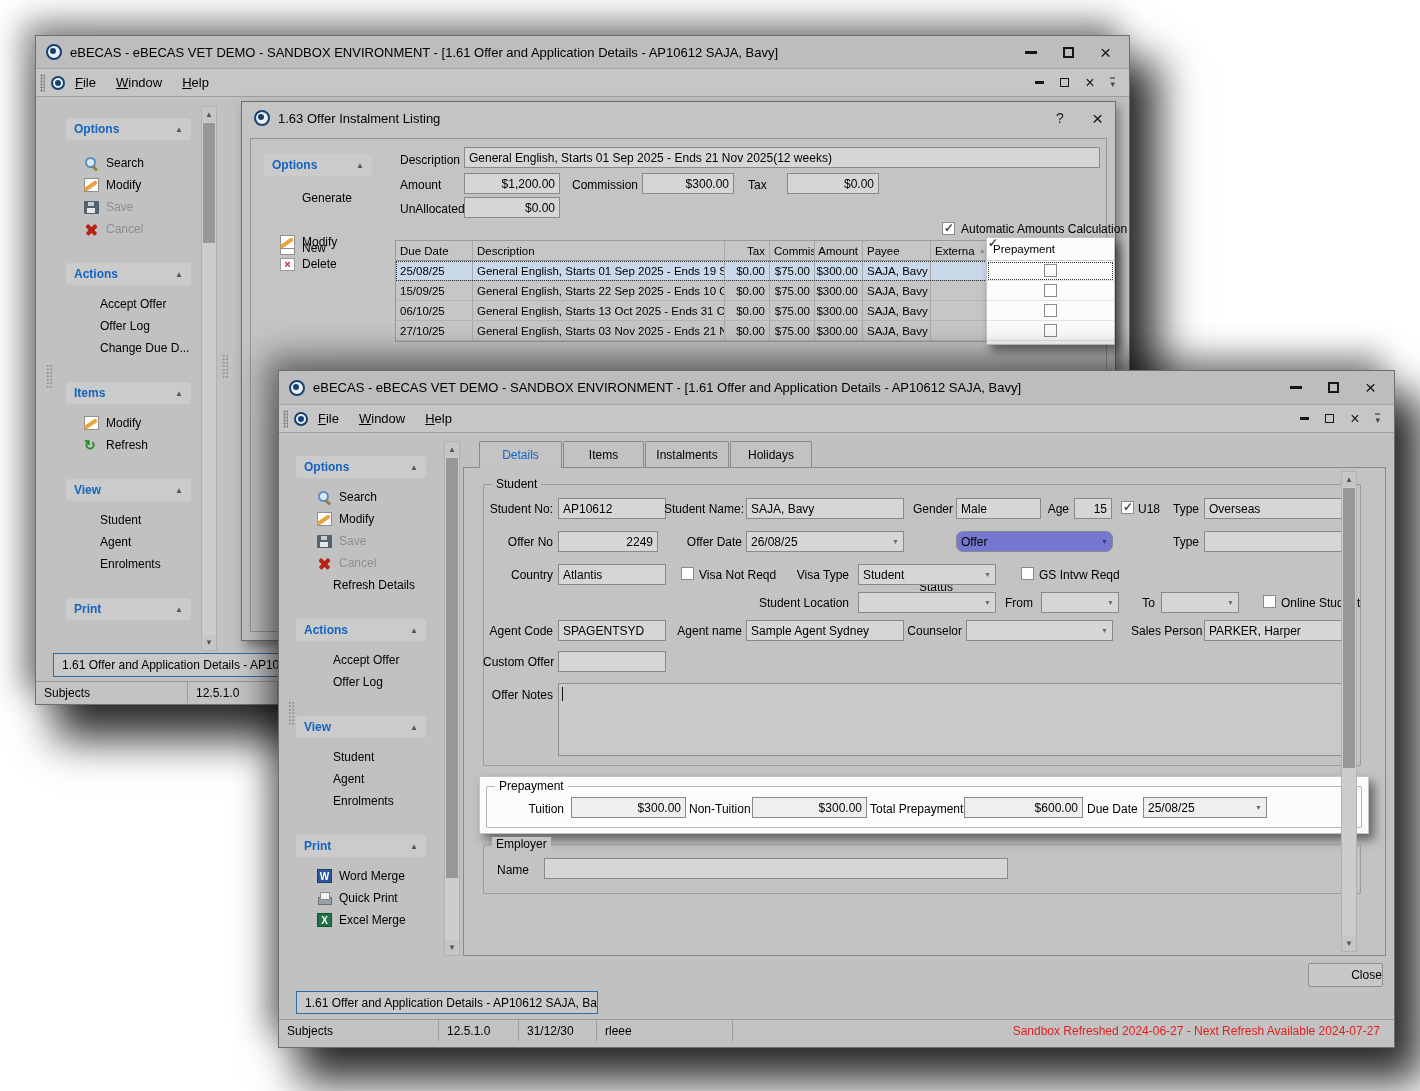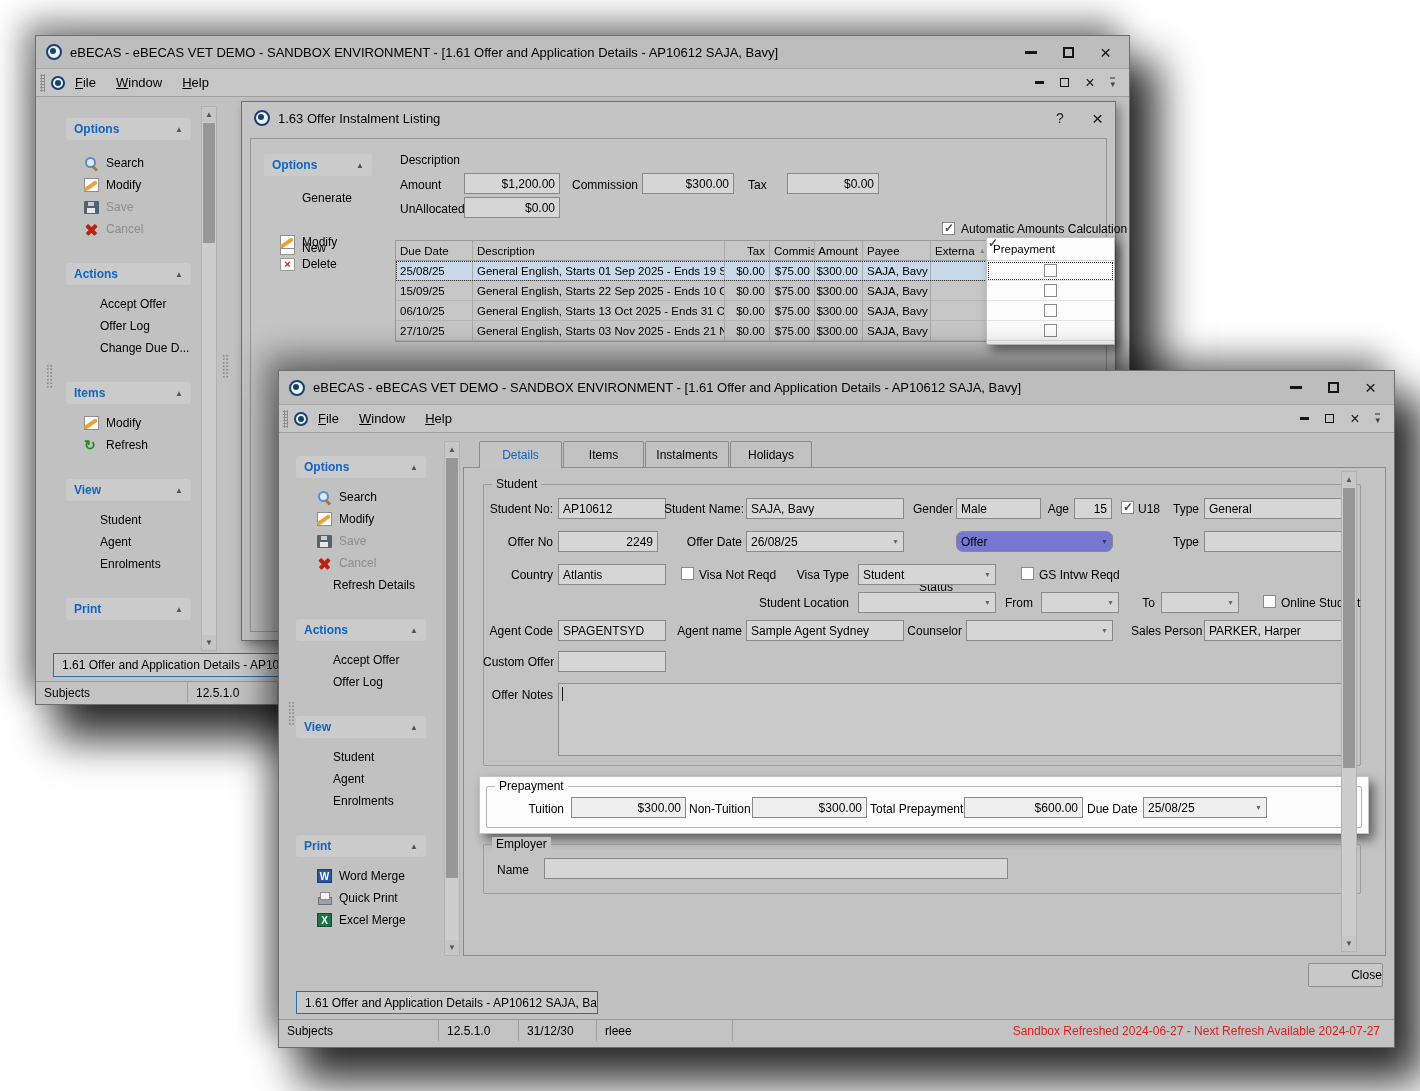--- a/index.html
+++ b/index.html
@@ -258,20 +258,21 @@
     <div class="side-item" style="left:38px; top:130px;">
         <span class="ic ic-modify"></span>
         <span>Modify</span>
       </div>
     <div class="side-item" style="left:38px; top:152px;">
         <span class="ic ic-del"></span>
         <span>Delete</span>
       </div>
 
     <div class="lbl-l" style="left:158px; top:48px;">Description</div>
+    <div class="fld" style="left:222px; top:45px; width:636px;">General English, Starts 01 Sep 2025 - Ends 21 Nov 2025(12 weeks)</div>
 
     <div class="lbl-l" style="left:158px; top:73px;">Amount</div>
     <div class="fld r" style="left:222px; top:71px; width:96px;">$1,200.00</div>
     <div class="lbl-l" style="left:330px; top:73px;">Commission</div>
     <div class="fld r" style="left:400px; top:71px; width:92px;">$300.00</div>
     <div class="lbl-l" style="left:506px; top:73px;">Tax</div>
     <div class="fld r" style="left:545px; top:71px; width:92px;">$0.00</div>
     <div class="lbl-l" style="left:158px; top:97px;">UnAllocated</div>
     <div class="fld r" style="left:222px; top:95px; width:96px;">$0.00</div>
 
@@ -474,21 +475,21 @@
   <div class="fld" style="left:279px; top:127px; width:108px;">AP10612</div>
   <div class="lbl" style="left:385px; top:128px; width:78px;">Student Name:</div>
   <div class="fld" style="left:467px; top:127px; width:158px;">SAJA, Bavy</div>
   <div class="lbl" style="left:628px; top:128px; width:46px;">Gender</div>
   <div class="fld" style="left:677px; top:127px; width:85px;">Male</div>
   <div class="lbl" style="left:764px; top:128px; width:26px;">Age</div>
   <div class="fld r" style="left:795px; top:127px; width:38px;">15</div>
   <span class="cb checked" style="left:842px; top:130px;"></span>
   <div class="lbl-l" style="left:859px; top:128px; width:30px;">U18</div>
   <div class="lbl" style="left:888px; top:128px; width:32px;">Type</div>
-  <div class="fld" style="left:925px; top:127px; width:149px;">General</div>
+  <div class="fld" style="left:925px; top:127px; width:149px;">Overseas</div>
 
   <div class="lbl" style="left:204px; top:161px; width:70px;">Offer No</div>
   <div class="fld r" style="left:279px; top:160px; width:100px;">2249</div>
   <div class="lbl" style="left:385px; top:161px; width:78px;">Offer Date</div>
   <div class="dd" style="left:467px; top:160px; width:158px;">
       <span>26/08/25</span>
     </div>
   <div class="lbl" style="left:628px; top:161px; width:46px;margin-top:45px;">Status</div>
   <div class="dd hl" style="left:677px; top:160px; width:157px;border-radius:7px;">
       <span>Offer</span>

